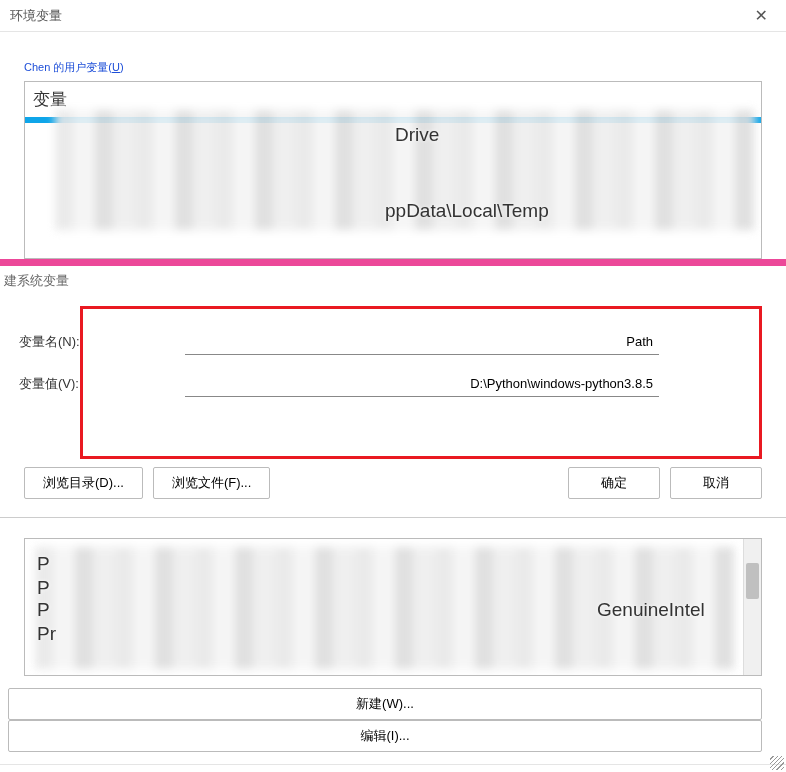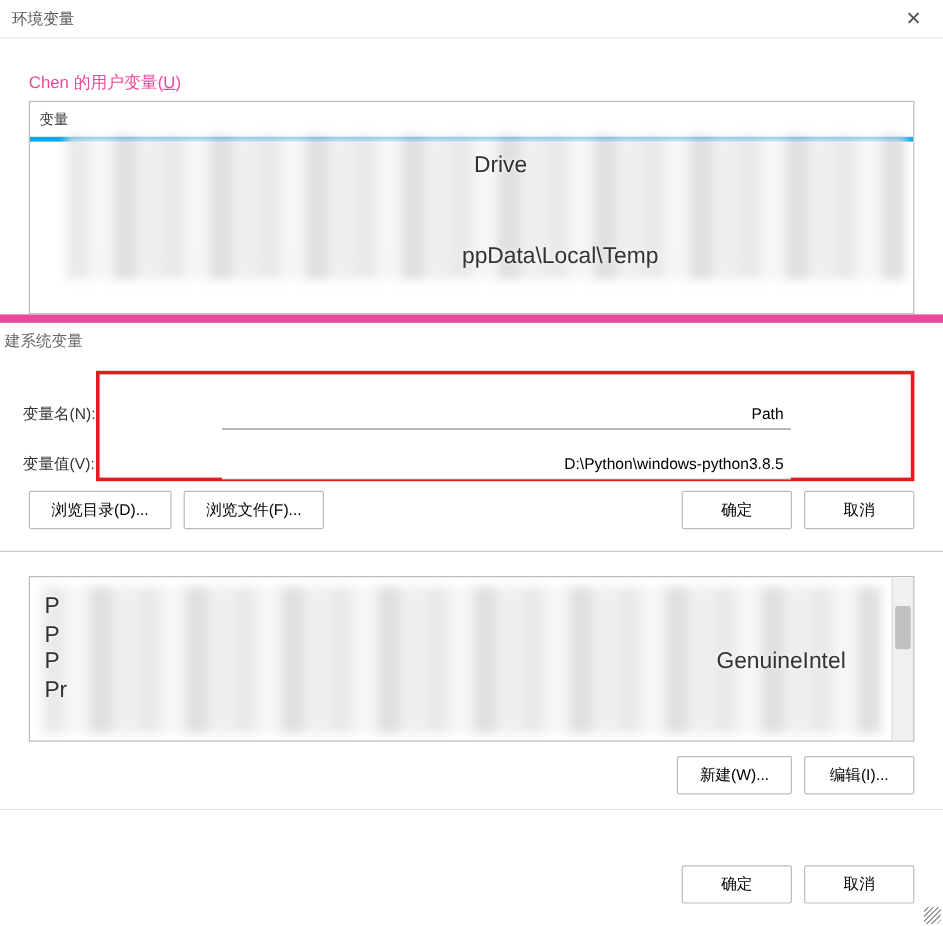--- a/index.html
+++ b/index.html
@@ -30,37 +30,37 @@
       font-size: 13px;
     }
     .close-x {
       font-size: 16px;
       color: #555;
       cursor: pointer;
       padding: 2px 6px;
     }
     .section-label {
       margin: 28px 0 6px 24px;
-      font-size: 14px;
-      color: #ec4899;
+      font-size: 11px;
+      color: #1d4ed8;
     }
     .section-label u {
       text-decoration: underline;
     }
     .var-table {
       margin: 0 24px;
       border: 1px solid #bbb;
       height: 178px;
       position: relative;
       overflow: hidden;
     }
     .var-table .header-row {
       padding: 6px 8px;
-      font-size: 12px;
-      border-bottom: 4px solid #0ea5e9;
+      font-size: 17px;
+      border-bottom: 6px solid #0ea5e9;
     }
     .blur-area {
       position: absolute;
       background: repeating-linear-gradient(90deg, #e8e8e8 0 18px, #f5f5f5 18px 40px, #ddd 40px 58px, #eee 58px 80px);
       filter: blur(4px);
       opacity: 0.9;
     }
     .blur1 { left: 30px; top: 28px; width: 700px; height: 120px; }
     .blur-text {
       position: absolute;
@@ -78,21 +78,21 @@
     }
     .inner-title {
       color: #666;
       font-size: 13px;
       padding: 6px 0 16px 4px;
     }
     .red-box {
       border: 3px solid #e91921;
       margin: 0 24px 0 80px;
       padding: 20px 12px 20px 12px;
-      height: 92px;
+      height: 153px;
       position: relative;
     }
     .field-row {
       display: flex;
       align-items: center;
       margin-bottom: 16px;
       position: relative;
       left: -80px;
     }
     .field-row label {
@@ -160,22 +160,22 @@
       right: 2px;
       height: 36px;
       background: #c0c0c0;
       border-radius: 2px;
     }
     .blur2 { left: 10px; top: 8px; width: 700px; height: 122px; }
     
     .bottom-btn-row {
       display: flex;
       justify-content: flex-end;
-      gap: 10px;
       padding: 12px 24px 0 8px;
+      flex-direction: column;
     }
     .main-bottom-row {
       display: flex;
       justify-content: flex-end;
       gap: 10px;
       padding: 46px 24px 0 24px;
       border-top: 1px solid #e5e5e5;
       margin-top: 12px;
     }
     .resize-grip {

